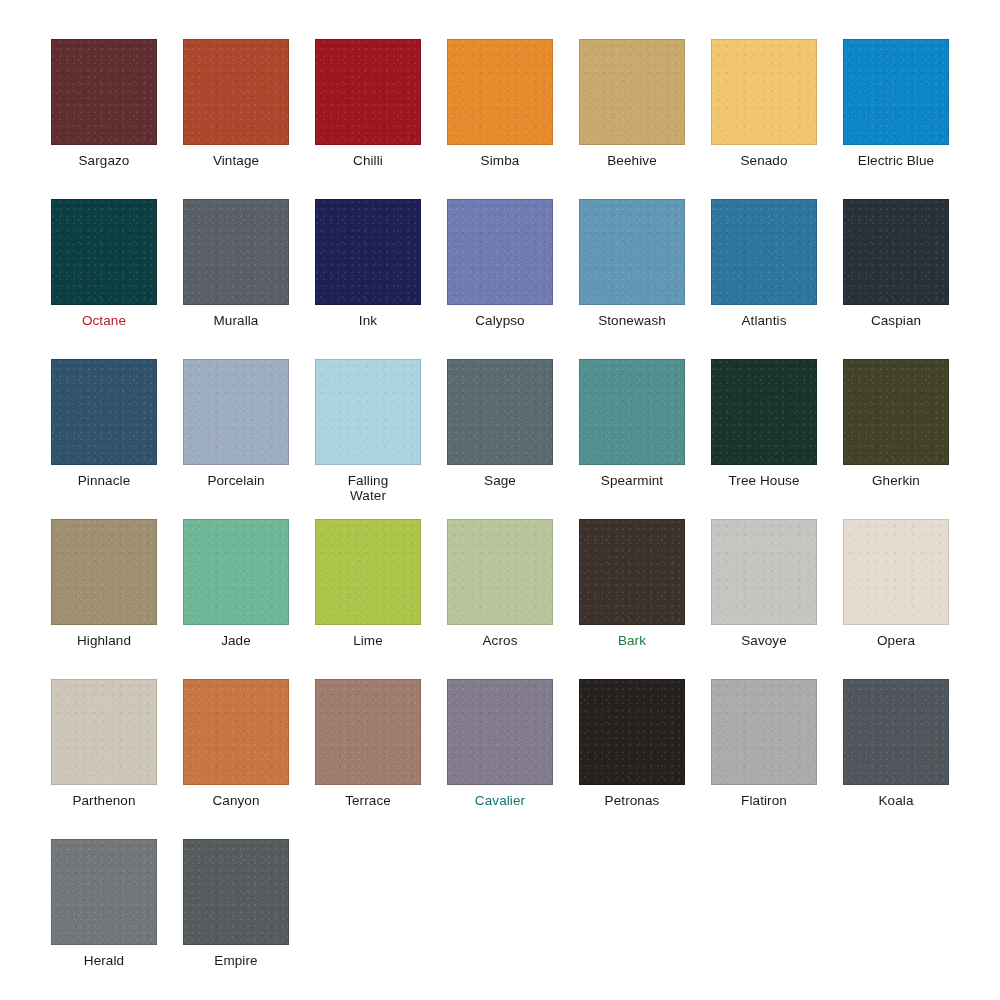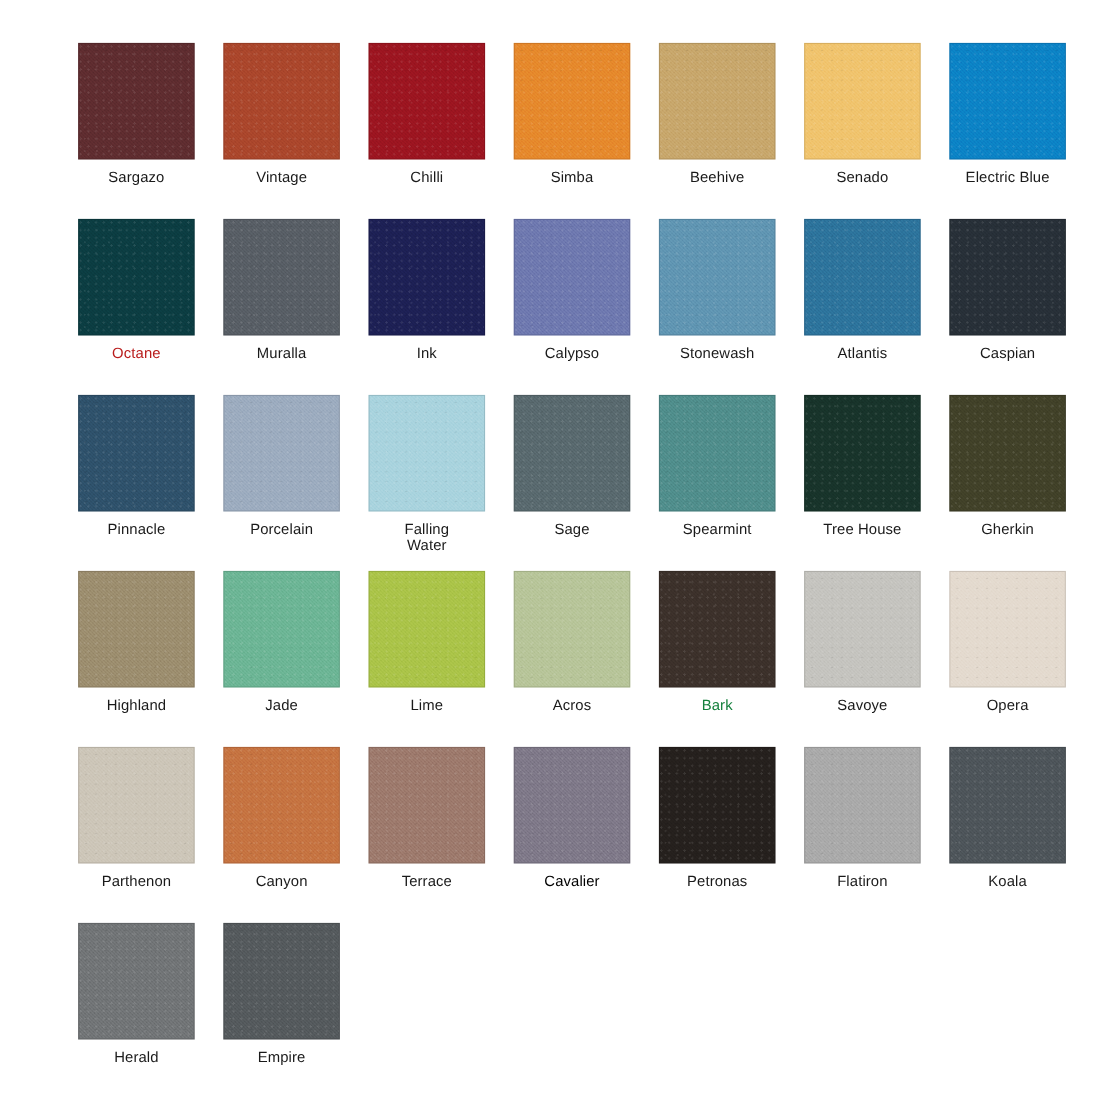--- a/index.html
+++ b/index.html
@@ -14,21 +14,21 @@
     font-family: "Liberation Sans", sans-serif;
     -webkit-font-smoothing: antialiased;
     overflow: hidden;
   }
 
   #swatch-grid {
     position: relative;
     width: 1000px;
     height: 1000px;
     box-sizing: border-box;
-    padding: 39px 0 0 71px;
+    padding: 39px 0 0 51px;
     display: grid;
     grid-template-columns: repeat(7, 106px);
     grid-auto-rows: 160px;
     column-gap: 26px;
     row-gap: 0px;
     justify-content: start;
     align-content: start;
   }
 
   .swatch-cell {
@@ -219,21 +219,21 @@
     <div class="swatch-cell">
       <div class="swatch-chip" style="background-color: rgb(196, 112, 63);"></div>
       <div class="swatch-label" style="color: rgb(26, 26, 26);">Canyon</div>
     </div>
     <div class="swatch-cell">
       <div class="swatch-chip" style="background-color: rgb(154, 118, 105);"></div>
       <div class="swatch-label" style="color: rgb(26, 26, 26);">Terrace</div>
     </div>
     <div class="swatch-cell">
       <div class="swatch-chip" style="background-color: rgb(123, 117, 133);"></div>
-      <div class="swatch-label" style="color: #000000;">Cavalier</div>
+      <div class="swatch-label" style="color: #0f766e;">Cavalier</div>
     </div>
     <div class="swatch-cell">
       <div class="swatch-chip" style="background-color: rgb(36, 31, 28);"></div>
       <div class="swatch-label" style="color: rgb(26, 26, 26);">Petronas</div>
     </div>
     <div class="swatch-cell">
       <div class="swatch-chip" style="background-color: rgb(167, 167, 167);"></div>
       <div class="swatch-label" style="color: rgb(26, 26, 26);">Flatiron</div>
     </div>
     <div class="swatch-cell">

